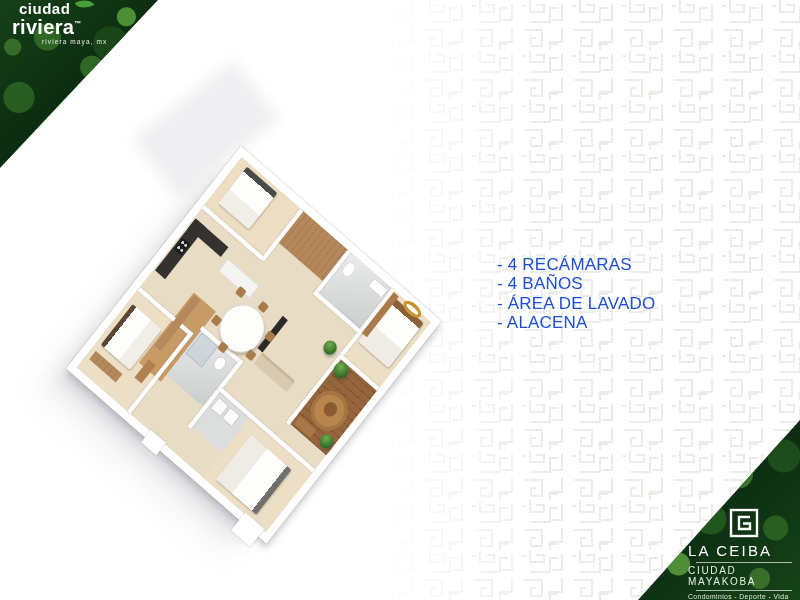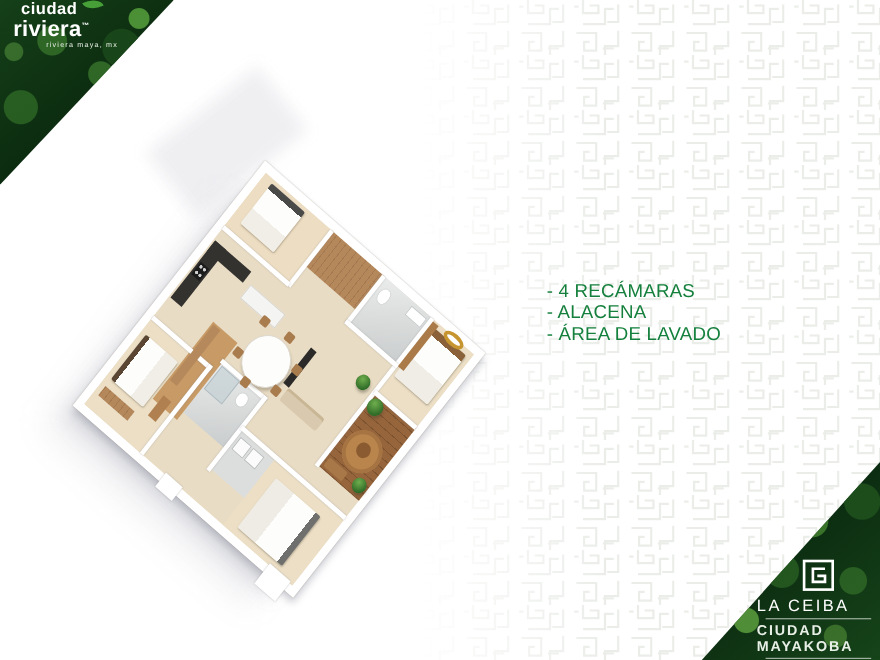--- a/index.html
+++ b/index.html
@@ -42,28 +42,28 @@
   .brand-tl .l2{font-weight:bold;font-size:20px;letter-spacing:.3px;margin-top:1px;}
   .brand-tl .tm{font-size:7px;vertical-align:super;}
   .brand-tl .sub{font-size:6.5px;letter-spacing:1.1px;color:#e9f1e7;margin:2px 0 0 30px;}
   .leaf{position:absolute;left:64px;top:-1px;width:17px;height:10px;background:#46a037;
         border-radius:0 100% 0 100%;transform:rotate(-24deg);}
 
   
   .title{position:absolute;left:405px;top:174px;width:380px;font-size:30px;font-weight:bold;
          color:#1d4030;letter-spacing:0;z-index:4;}
   .features{position:absolute;left:497px;top:255px;width:260px;z-index:4;
-            font-size:17px;line-height:19.3px;color:#15803d;letter-spacing:.2px;}
+            font-size:17px;line-height:19.3px;color:#1d4ed8;letter-spacing:.2px;}
 
   
   .brand-br{position:absolute;left:688px;top:508px;width:112px;color:#fff;z-index:6;}
   .brand-br svg{display:block;margin:0 auto;}
   .brand-br .name{font-size:15px;letter-spacing:2.2px;margin-top:4px;font-weight:normal;}
   .brand-br .rule{height:1px;background:rgba(255,255,255,.65);width:96px;margin:3px auto 2px;}
-  .brand-br .subname{font-size:13px;letter-spacing:1.7px;color:#e8efe6;font-weight:bold;}
+  .brand-br .subname{font-size:10px;letter-spacing:1.7px;color:#e8efe6;}
   .brand-br .tagline{font-size:6.8px;letter-spacing:.4px;color:#dfe9dc;margin-top:2px;}
 
   
   .plan-shadow{position:absolute;width:300px;height:300px;transform-origin:0 0;
       transform:matrix(.63,.55,-.55,.70,0,0);z-index:1;}
   .sh1{left:222px;top:168px;background:rgba(95,100,118,.16);filter:blur(9px);}
   .sh2{left:202px;top:178px;background:rgba(95,100,118,.09);filter:blur(16px);}
   .sh3{position:absolute;left:142px;top:92px;width:128px;height:74px;background:rgba(140,145,160,.14);
        filter:blur(7px);transform:rotate(-38deg);z-index:1;}
   .plan{position:absolute;left:250px;top:155px;width:300px;height:300px;transform-origin:0 0;
@@ -184,17 +184,18 @@
     </svg>
     <div class="name">LA CEIBA</div>
     <div class="rule"></div>
     <div class="subname">CIUDAD MAYAKOBA</div>
     <div class="rule"></div>
     <div class="tagline">Condominios - Deporte - Vida</div>
   </div>
 
   <div class="features">
     <div>- 4 RECÁMARAS</div>
+    <div>- 4 BAÑOS</div>
+    <div>- ÁREA DE LAVADO</div>
     <div>- ALACENA</div>
-    <div>- ÁREA DE LAVADO</div>
   </div>
 
 </div>
 
 </body></html>

